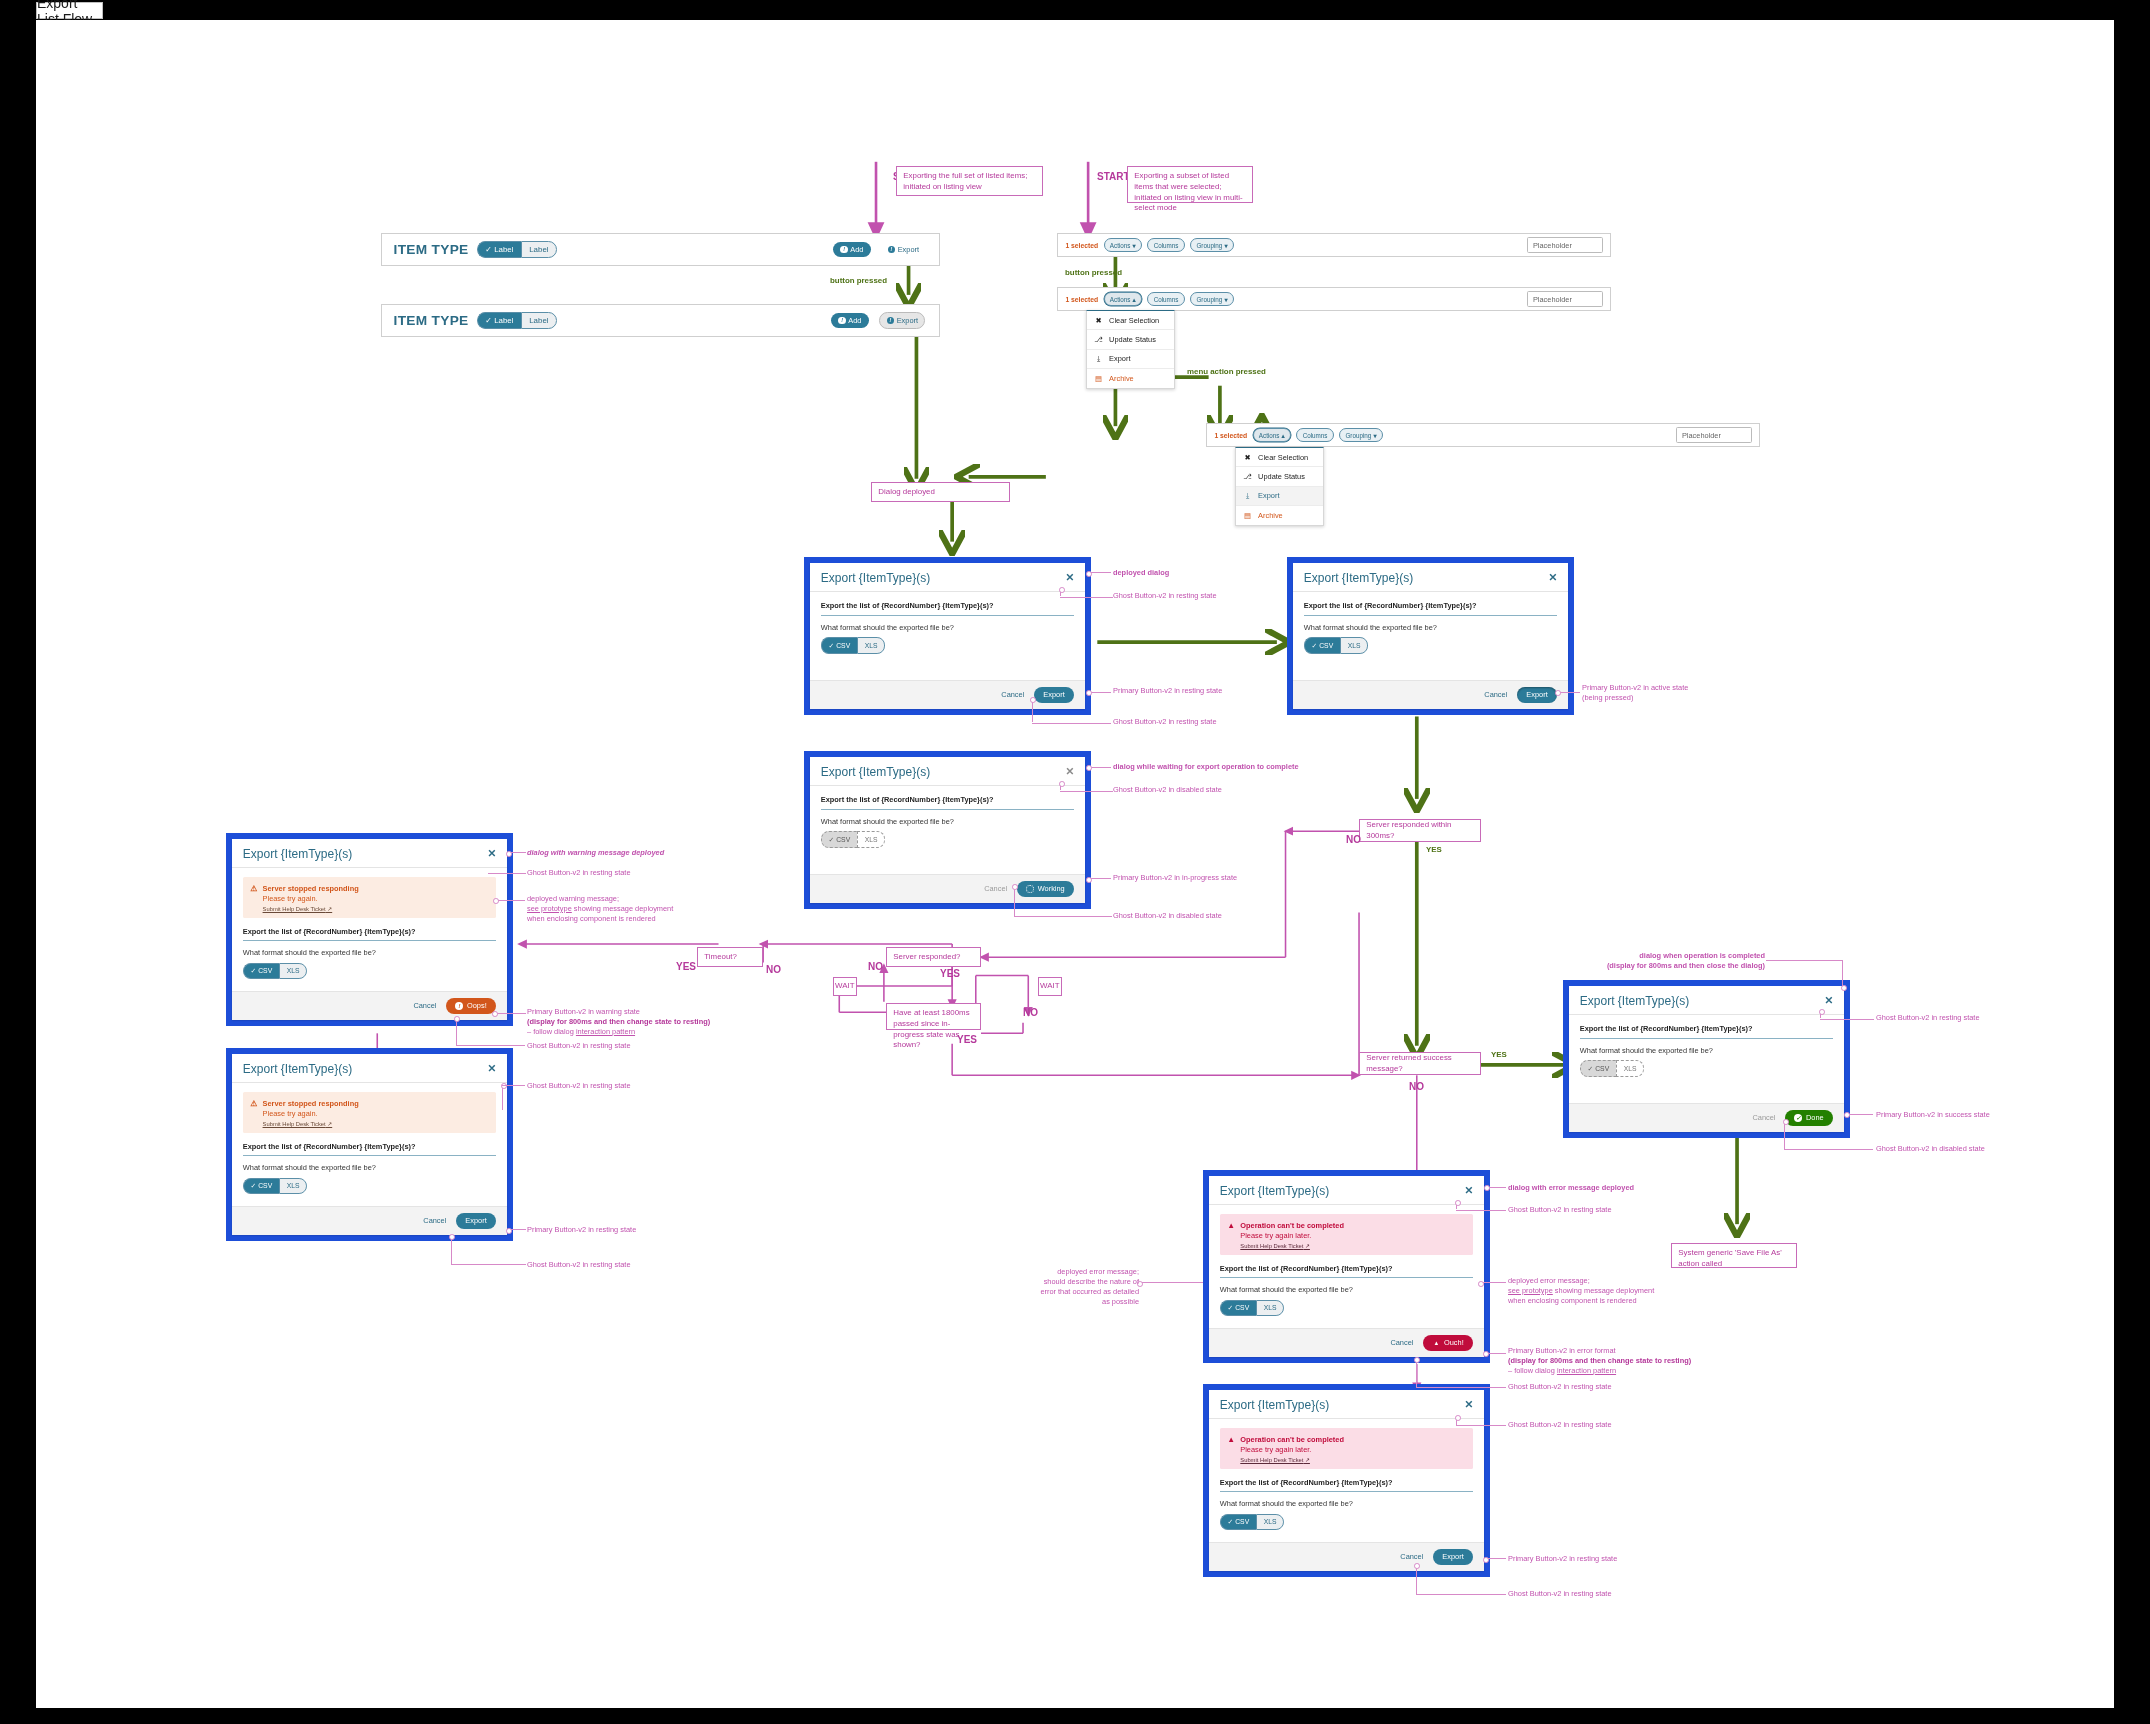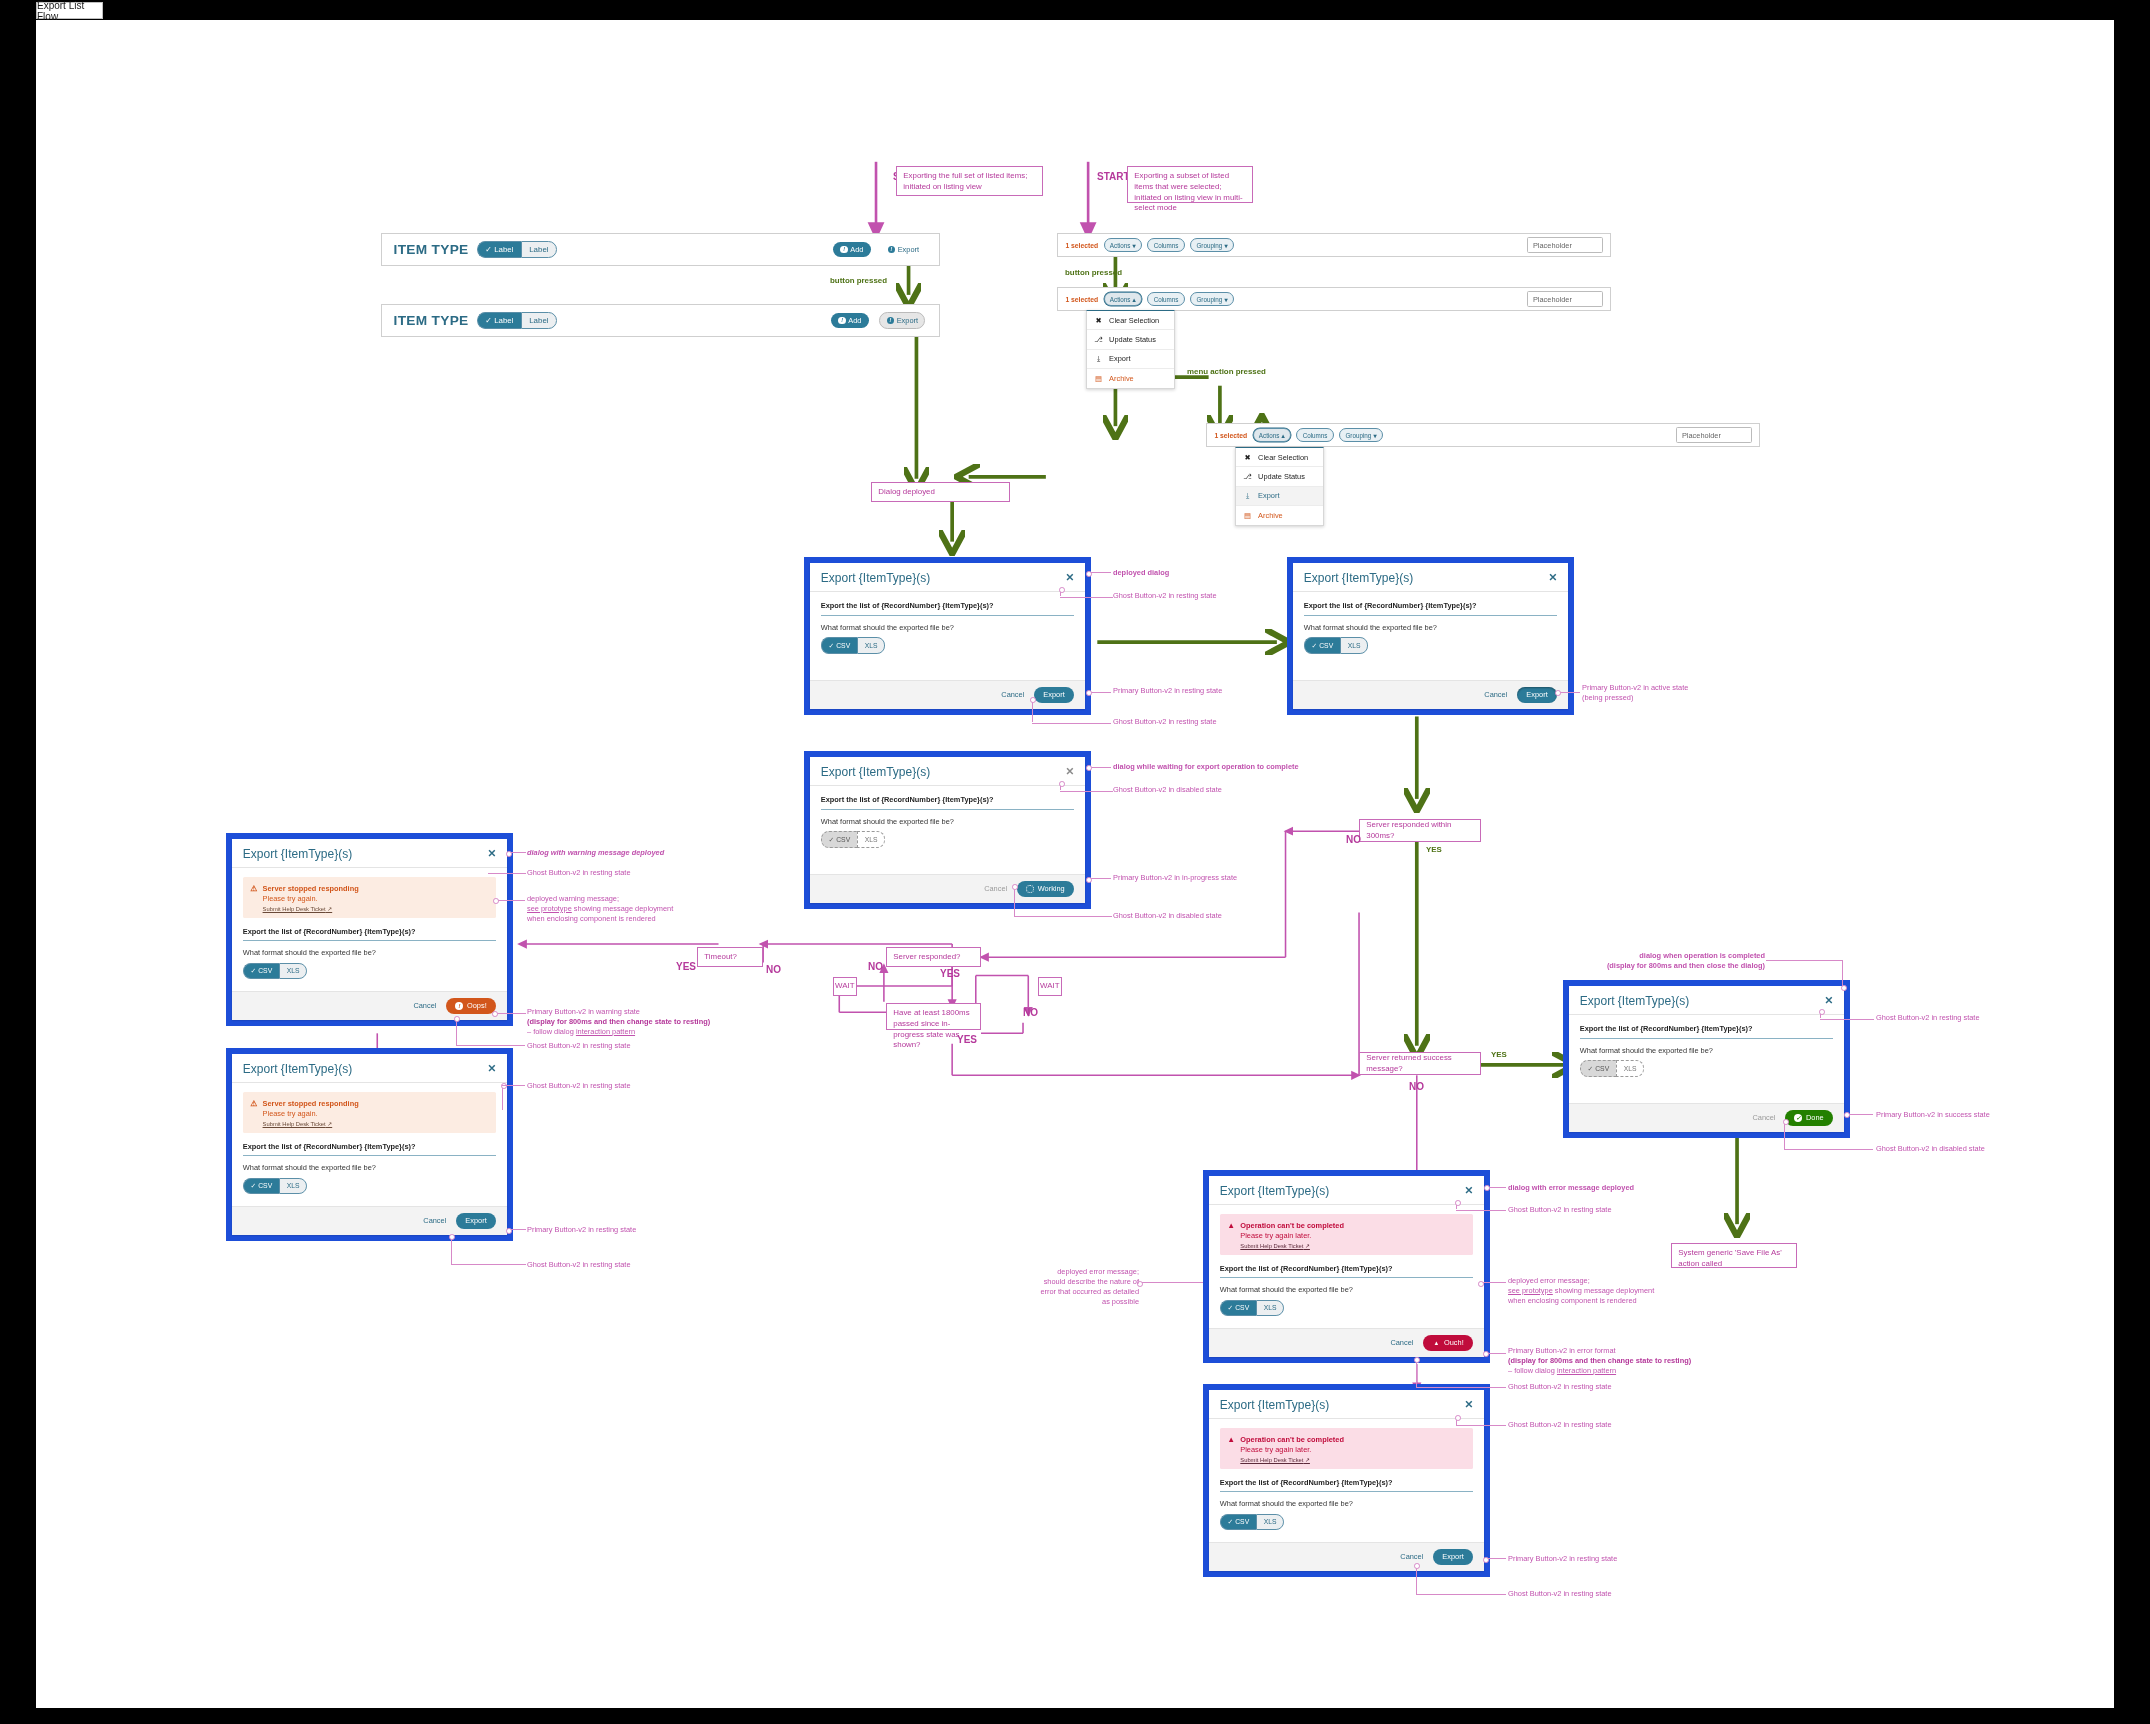--- a/index.html
+++ b/index.html
@@ -1,21 +1,21 @@
 <!DOCTYPE html>
 <html style="font-size:8.4px"><head>
 <meta charset="utf-8">
 <title>Export List Flow</title>
 <style>
   html,body{margin:0;padding:0;background:#000;}
   body{font-family:"Liberation Sans",sans-serif;}
   #page{position:relative;width:2151px;height:1725px;background:#000;overflow:hidden;}
   #canvas{position:absolute;left:36px;top:20px;width:2078px;height:1688px;background:#fff;}
   #tab{position:absolute;left:36px;top:1.6px;width:65px;height:15.8px;background:#fff;border:0.5px solid #bfbfbf;
-       display:flex;align-items:center;justify-content:center;font-size:10px;color:#1a1a1a;}
+       display:flex;align-items:center;justify-content:center;font-size:14px;color:#1a1a1a;}
 
   
   .note{position:absolute;border:0.8px solid #c86ab8;background:#fff;color:#b5399b;
         font-size:7.9px;line-height:1.35;padding:4.2px 6.3px;box-sizing:border-box;}
   .mlabel{position:absolute;color:#b5399b;font-size:10px;font-weight:bold;white-space:nowrap;}
   .glabel{position:absolute;color:#4e7216;font-size:7.9px;font-weight:bold;white-space:nowrap;}
   svg.ov{position:absolute;left:0;top:0;overflow:visible;pointer-events:none;}
 
   
   .anno{position:absolute;color:#c152ae;font-size:7.4px;line-height:1.35;white-space:pre-line;}

